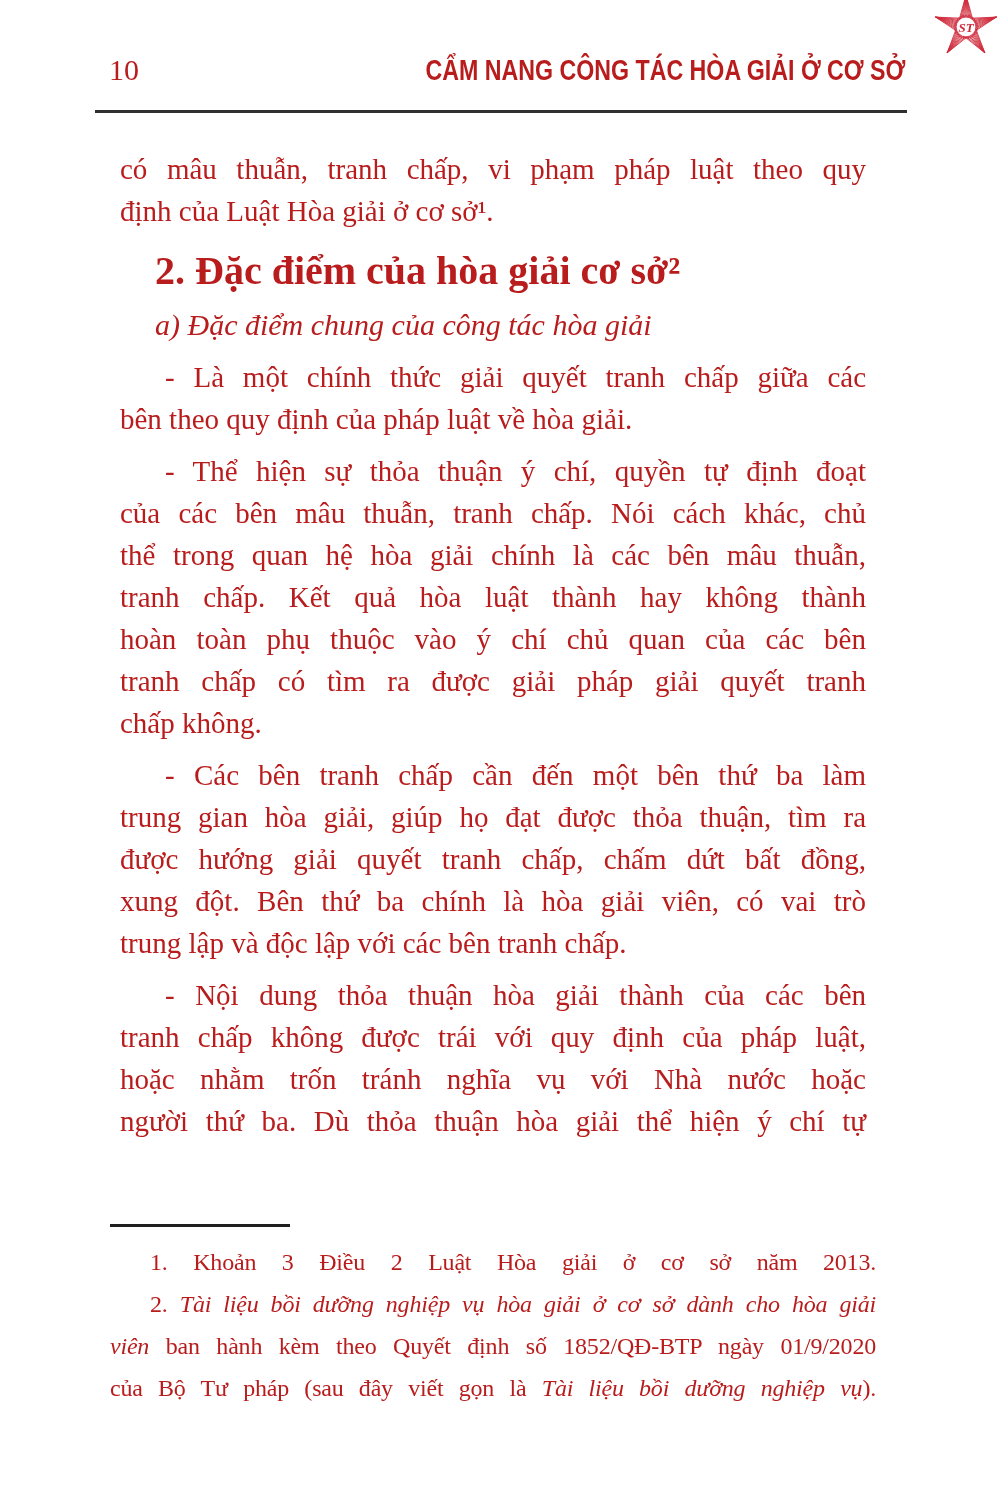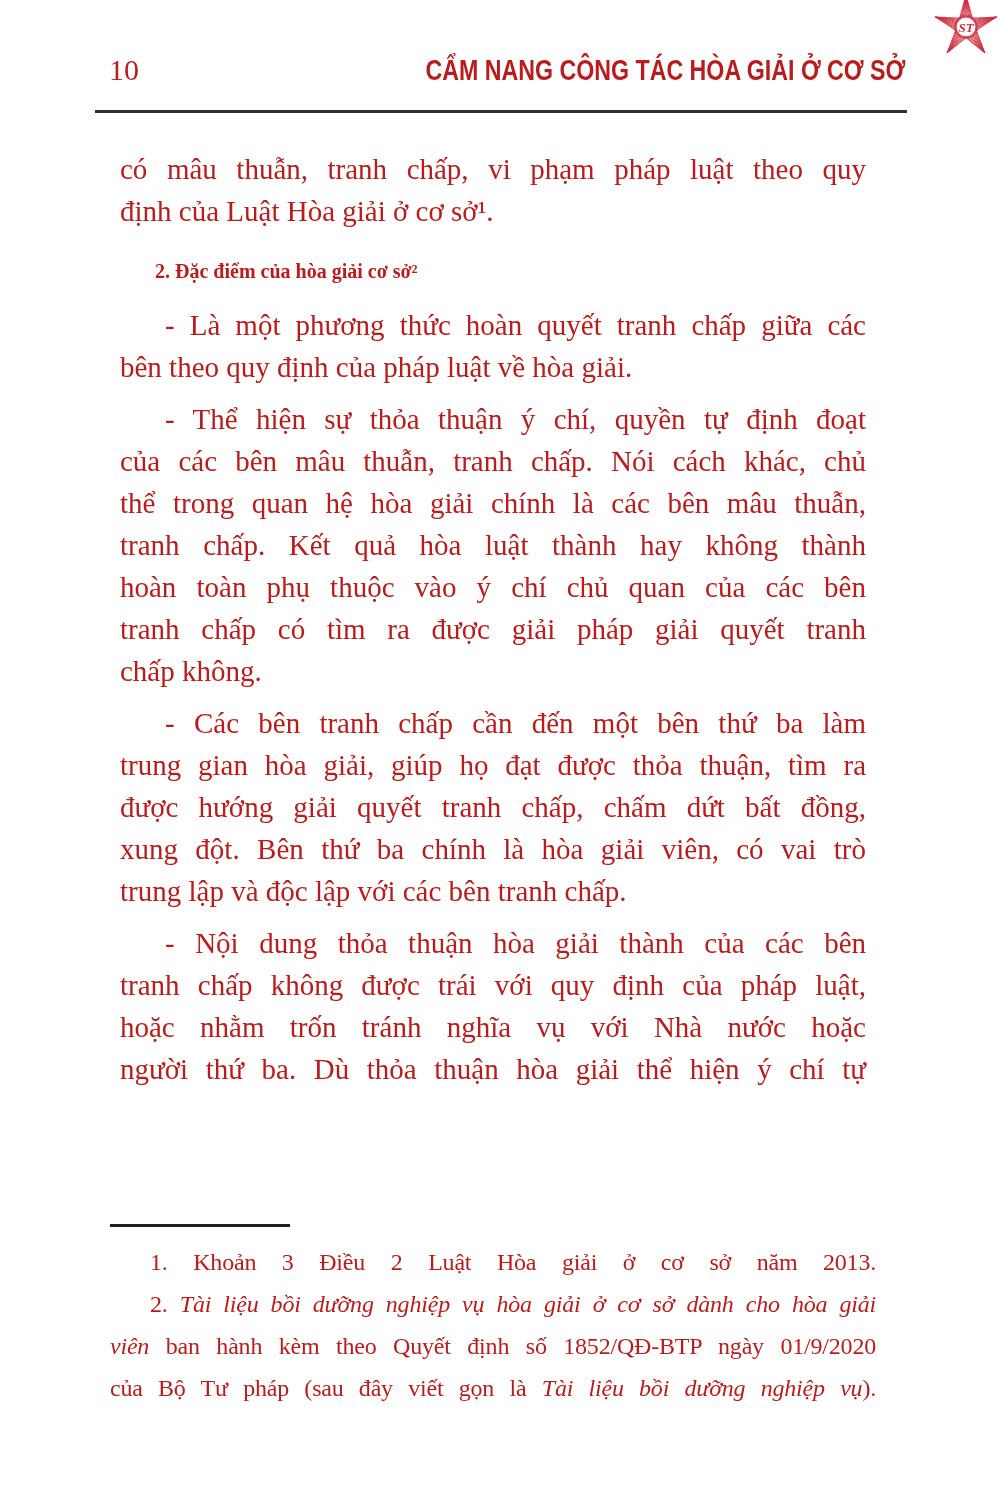--- a/index.html
+++ b/index.html
@@ -44,21 +44,21 @@
   .para{margin:10px;}
   .line{
     text-align:justify;
     text-align-last:justify;
     -moz-text-align-last:justify;
   }
   .para .line:last-child{text-align-last:left;-moz-text-align-last:left;}
   .para.cont .line:last-child{text-align-last:justify;-moz-text-align-last:justify;}
   .para.indent .line:first-child{text-indent:45px;}
   .section-heading{
-    font-size:20px;font-weight:bold;line-height:42px;
+    font-size:40px;font-weight:bold;line-height:42px;
     margin:18px 0 12px 0;padding-left:45px;
   }
   .section-sub{
     font-style:italic;font-size:30px;line-height:42px;
     margin:0 0 10px 0;padding-left:45px;
   }
   
   .footnotes{
     position:absolute;left:110px;top:1224px;width:766px;
     font-size:24px;line-height:42px;letter-spacing:-0.2px;
@@ -142,23 +142,24 @@
 
   <div class="body-text">
 
     <div class="para">
         <div class="line">có mâu thuẫn, tranh chấp, vi phạm pháp luật theo quy</div>
         <div class="line">định của Luật Hòa giải ở cơ sở¹.</div>
       </div>
 
     <div class="section-heading">2. Đặc điểm của hòa giải cơ sở²</div>
 
+    <div class="section-sub">a) Đặc điểm chung của công tác hòa giải</div>
 
     <div class="para indent">
-        <div class="line">- Là một phương thức hoàn quyết tranh chấp giữa các</div>
+        <div class="line">- Là một chính thức giải quyết tranh chấp giữa các</div>
         <div class="line">bên theo quy định của pháp luật về hòa giải.</div>
       </div>
 
     <div class="para indent">
         <div class="line">- Thể hiện sự thỏa thuận ý chí, quyền tự định đoạt</div>
         <div class="line">của các bên mâu thuẫn, tranh chấp. Nói cách khác, chủ</div>
         <div class="line">thể trong quan hệ hòa giải chính là các bên mâu thuẫn,</div>
         <div class="line">tranh chấp. Kết quả hòa luật thành hay không thành</div>
         <div class="line">hoàn toàn phụ thuộc vào ý chí chủ quan của các bên</div>
         <div class="line">tranh chấp có tìm ra được giải pháp giải quyết tranh</div>

